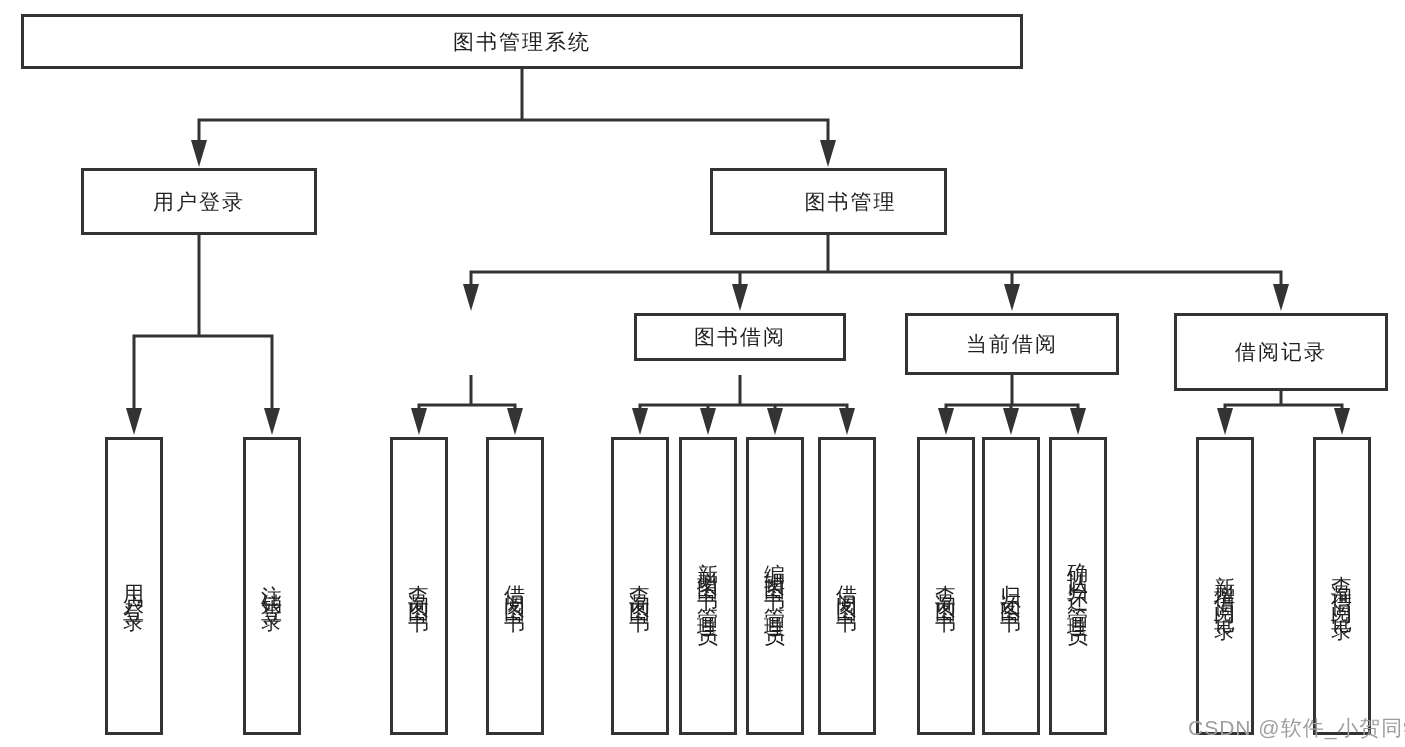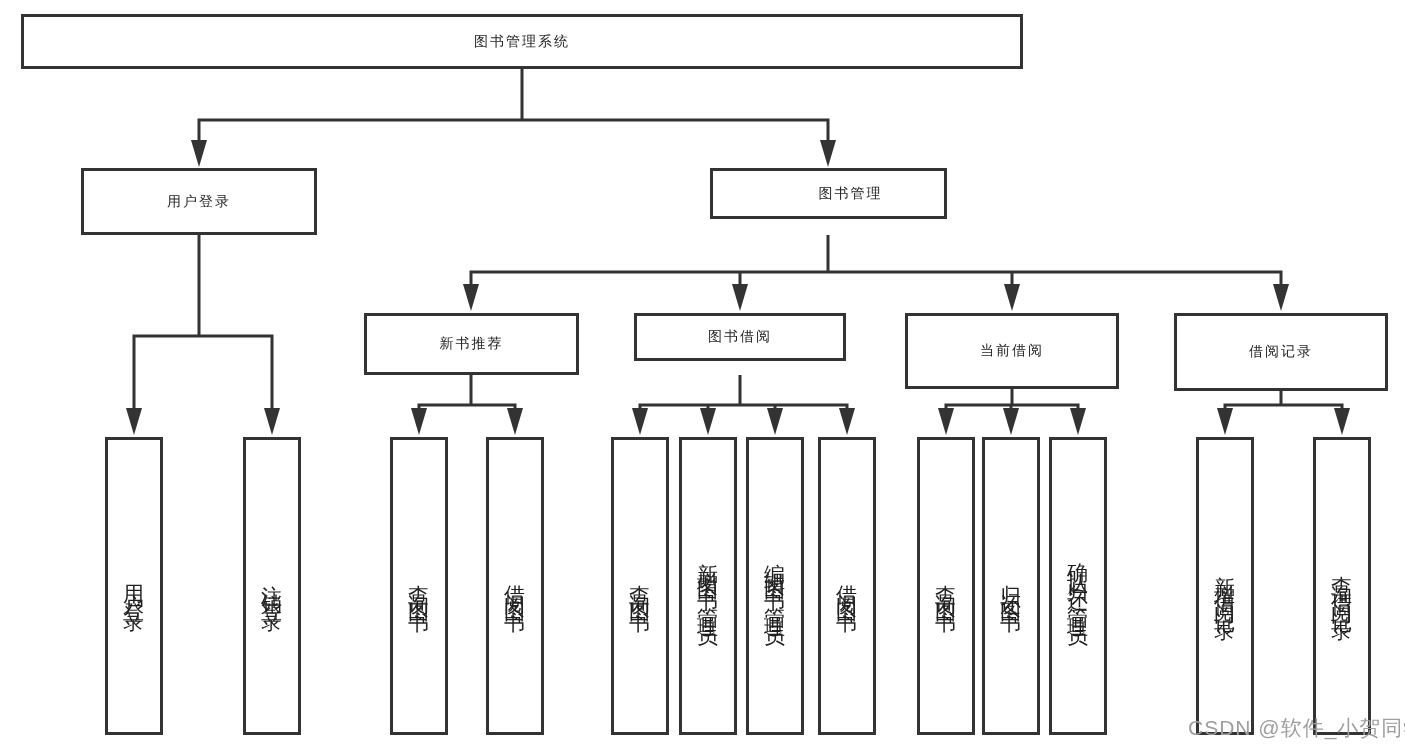--- a/index.html
+++ b/index.html
@@ -5,21 +5,21 @@
   html,body{margin:0;padding:0;background:#ffffff;}
   .stage{
     position:relative;width:1405px;height:747px;background:#ffffff;
     font-family:"Liberation Sans","DejaVu Sans",sans-serif;overflow:hidden;
   }
   .wires{position:absolute;left:0;top:0;width:1405px;height:747px;}
   .box{
     position:absolute;box-sizing:border-box;border:3px solid #333333;background:#ffffff;
     display:flex;align-items:center;justify-content:center;color:#1f1f1f;
   }
-  .box.h .label{font-size:14px;letter-spacing:2px;white-space:nowrap;}
+  .box.h .label{font-size:21px;letter-spacing:2px;white-space:nowrap;}
   .box.v .label{
     writing-mode:vertical-rl;text-orientation:mixed;
     font-size:21px;letter-spacing:9px;line-height:1;white-space:nowrap;
   }
   .watermark{
     position:absolute;left:1188px;top:714px;font-size:21px;color:#9e9e9e;
     white-space:nowrap;letter-spacing:1px;
   }
 </style>
 </head>
@@ -67,31 +67,28 @@
     </g>
   </svg>
 
   <div class="box h" style="left:21px;top:14px;width:1002px;height:55px;">
     <span class="label">图书管理系统</span>
   </div>
 
   <div class="box h" style="left:81px;top:168px;width:236px;height:67px;">
     <span class="label">用户登录</span>
   </div>
-  <div class="box h" style="left:710px;top:168px;width:237px;height:51px;padding-left:44px;">
+  <div class="box h" style="left:710px;top:168px;width:237px;height:67px;padding-left:44px;">
     <span class="label">图书管理</span>
   </div>
 
-  <div class="box h" style="left:364px;top:313px;width:215px;height:62px;">
-    <span class="label">新书推荐</span>
-  </div>
   <div class="box h" style="left:634px;top:313px;width:212px;height:48px;">
     <span class="label">图书借阅</span>
   </div>
-  <div class="box h" style="left:905px;top:313px;width:214px;height:76px;">
+  <div class="box h" style="left:905px;top:313px;width:214px;height:62px;">
     <span class="label">当前借阅</span>
   </div>
   <div class="box h" style="left:1174px;top:313px;width:214px;height:78px;">
     <span class="label">借阅记录</span>
   </div>
 
   <div class="box v" style="left:105px;top:437px;width:58px;height:298px;">
     <span class="label">用户登录</span>
   </div>
   <div class="box v" style="left:243px;top:437px;width:58px;height:298px;">

